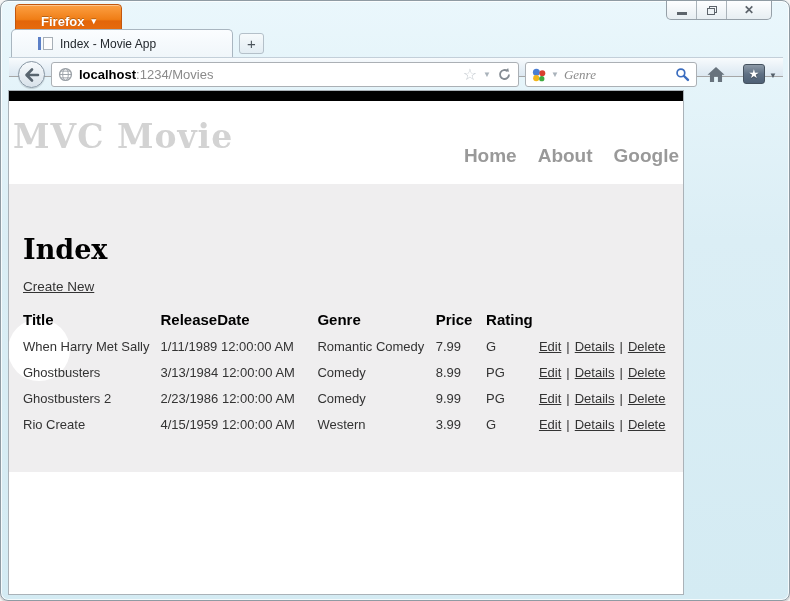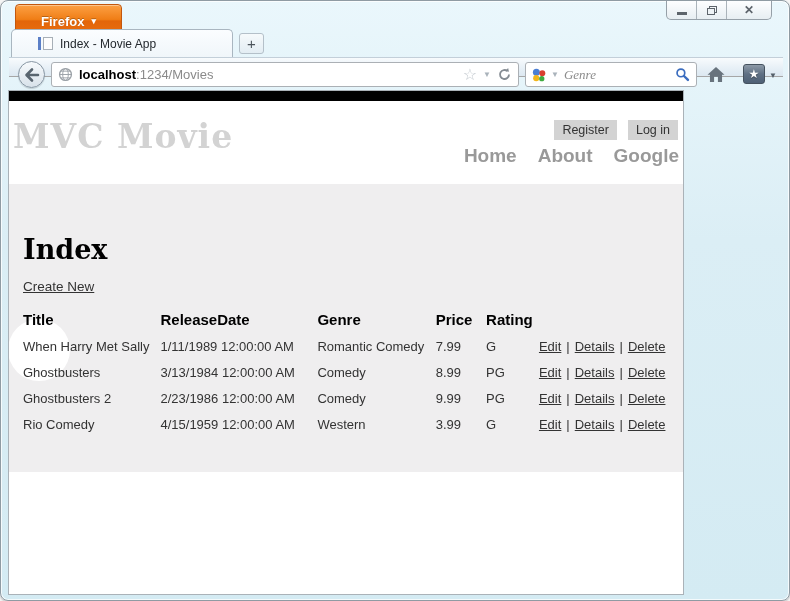--- a/index.html
+++ b/index.html
@@ -182,24 +182,20 @@
       <span class="star">★</span>
     </div>
     <span class="bookmarks-caret">▼</span>
   </div>
 
   <div class="viewport">
     <div class="blackbar"></div>
 
     <div class="site-header">
       <div class="brand">MVC Movie</div>
-      <div class="auth">
-        <button class="auth-btn">Register</button>
-        <button class="auth-btn">Log in</button>
-      </div>
       <nav class="site-nav">
           <a class="nav-link" href="#">Home</a>
           <a class="nav-link" href="#">About</a>
           <a class="nav-link" href="#">Google</a>
         </nav>
     </div>
 
     <div class="content">
       <div class="deco-circle"></div>
       <h1 class="page-title">Index</h1>
@@ -242,21 +238,21 @@
             </tr>
             <tr>
               <td>Ghostbusters 2</td>
               <td>2/23/1986 12:00:00 AM</td>
               <td>Comedy</td>
               <td>9.99</td>
               <td>PG</td>
               <td><a href="#">Edit</a><span class="act-sep">|</span><a href="#">Details</a><span class="act-sep">|</span><a href="#">Delete</a></td>
             </tr>
             <tr>
-              <td>Rio Comedy</td>
+              <td>Rio Create</td>
               <td>4/15/1959 12:00:00 AM</td>
               <td>Western</td>
               <td>3.99</td>
               <td>G</td>
               <td><a href="#">Edit</a><span class="act-sep">|</span><a href="#">Details</a><span class="act-sep">|</span><a href="#">Delete</a></td>
             </tr>
           </tbody>
       </table>
     </div>
 

